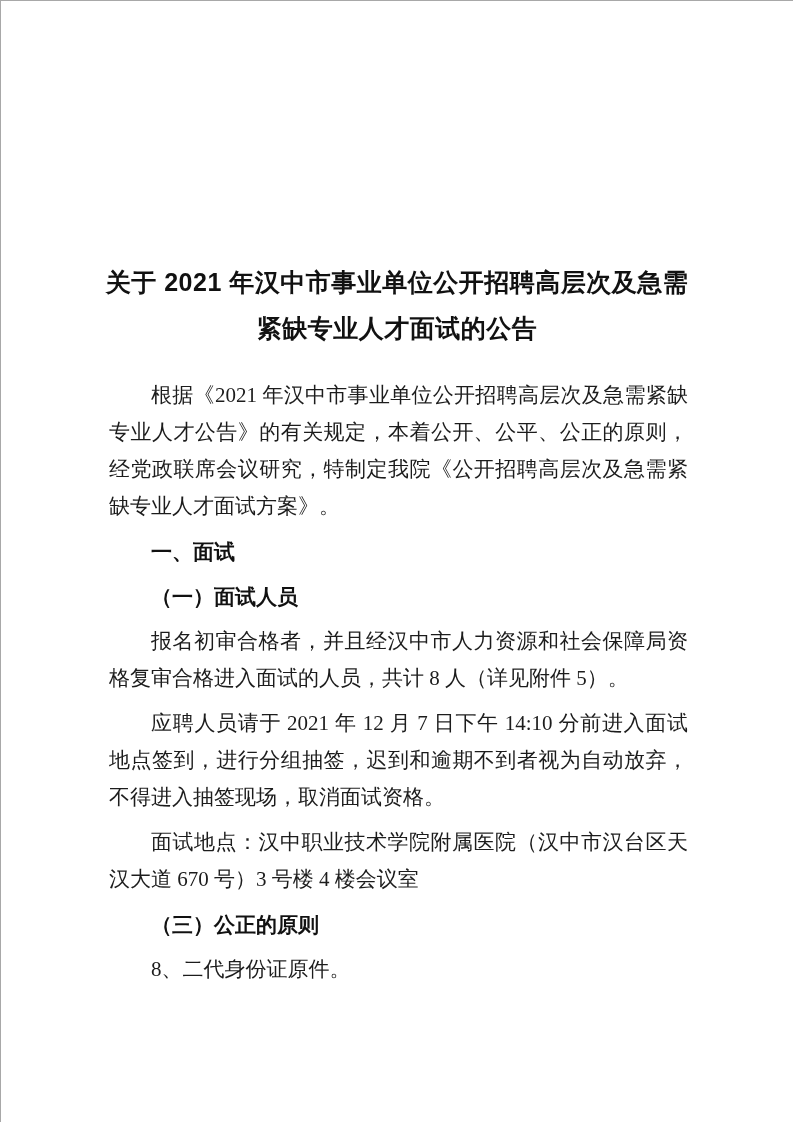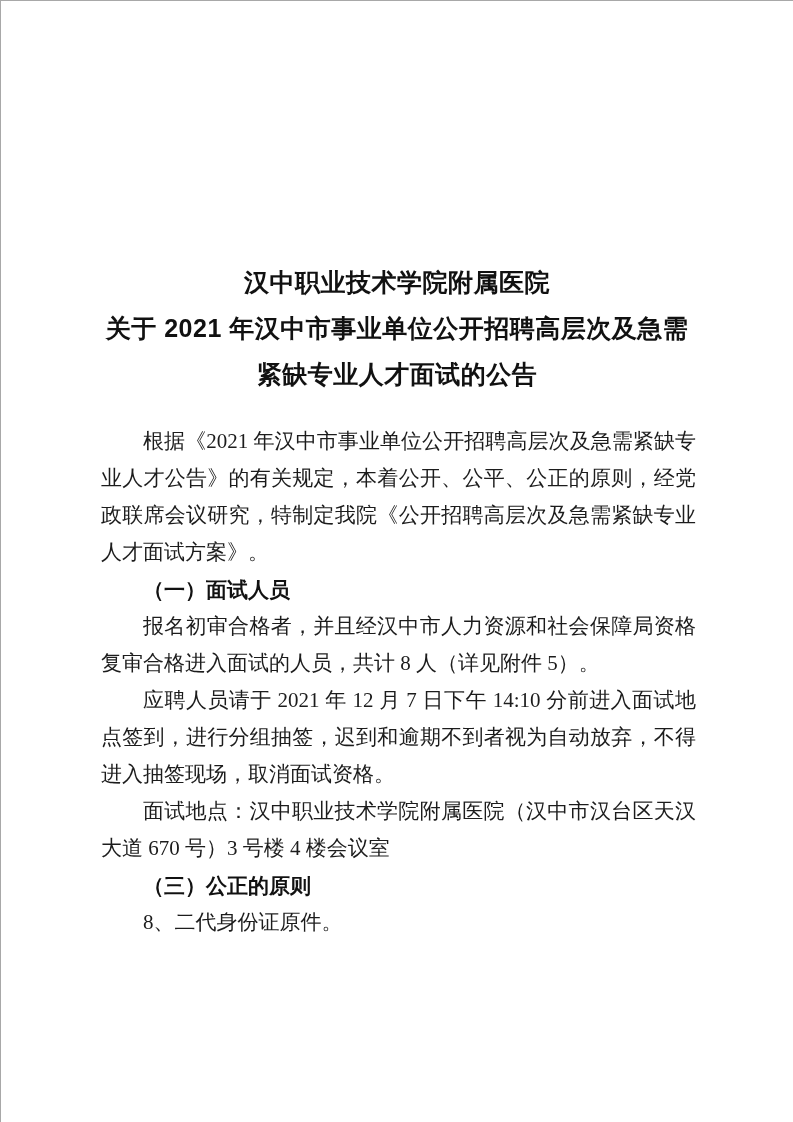--- a/index.html
+++ b/index.html
@@ -31,40 +31,40 @@
   .body-block {
     margin: 26px 97px 0 100px;
     font-family: "Liberation Serif", serif;
     font-size: 21px;
     line-height: 37px;
     text-align: justify;
     text-align-last: left;
   }
   .para {
     text-indent: 2em;
-    margin: 0;
+    margin: 8px;
     padding: 0;
   }
   .heading {
     font-family: "Liberation Sans", sans-serif;
     font-weight: 700;
     color: #111111;
   }
 </style>
 </head>
 <body>
 
 <div class="page">
   <div class="title-block">
-    <div class="title-line">汉中职业技术学院附属医院</div>
     <div class="title-line">关于 2021 年汉中市事业单位公开招聘高层次及急需</div>
     <div class="title-line">紧缺专业人才面试的公告</div>
   </div>
   <div class="body-block" id="doc-body">
       <div class="para">根据《2021 年汉中市事业单位公开招聘高层次及急需紧缺专业人才公告》的有关规定，本着公开、公平、公正的原则，经党政联席会议研究，特制定我院《公开招聘高层次及急需紧缺专业人才面试方案》。</div>
+      <div class="para heading">一、面试</div>
       <div class="para heading">（一）面试人员</div>
       <div class="para">报名初审合格者，并且经汉中市人力资源和社会保障局资格复审合格进入面试的人员，共计 8 人（详见附件 5）。</div>
       <div class="para">应聘人员请于 2021 年 12 月 7 日下午 14:10 分前进入面试地点签到，进行分组抽签，迟到和逾期不到者视为自动放弃，不得进入抽签现场，取消面试资格。</div>
       <div class="para">面试地点：汉中职业技术学院附属医院（汉中市汉台区天汉大道 670 号）3 号楼 4 楼会议室</div>
       <div class="para heading">（三）公正的原则</div>
       <div class="para">8、二代身份证原件。</div>
     </div>
 </div>
 
 </body></html>

